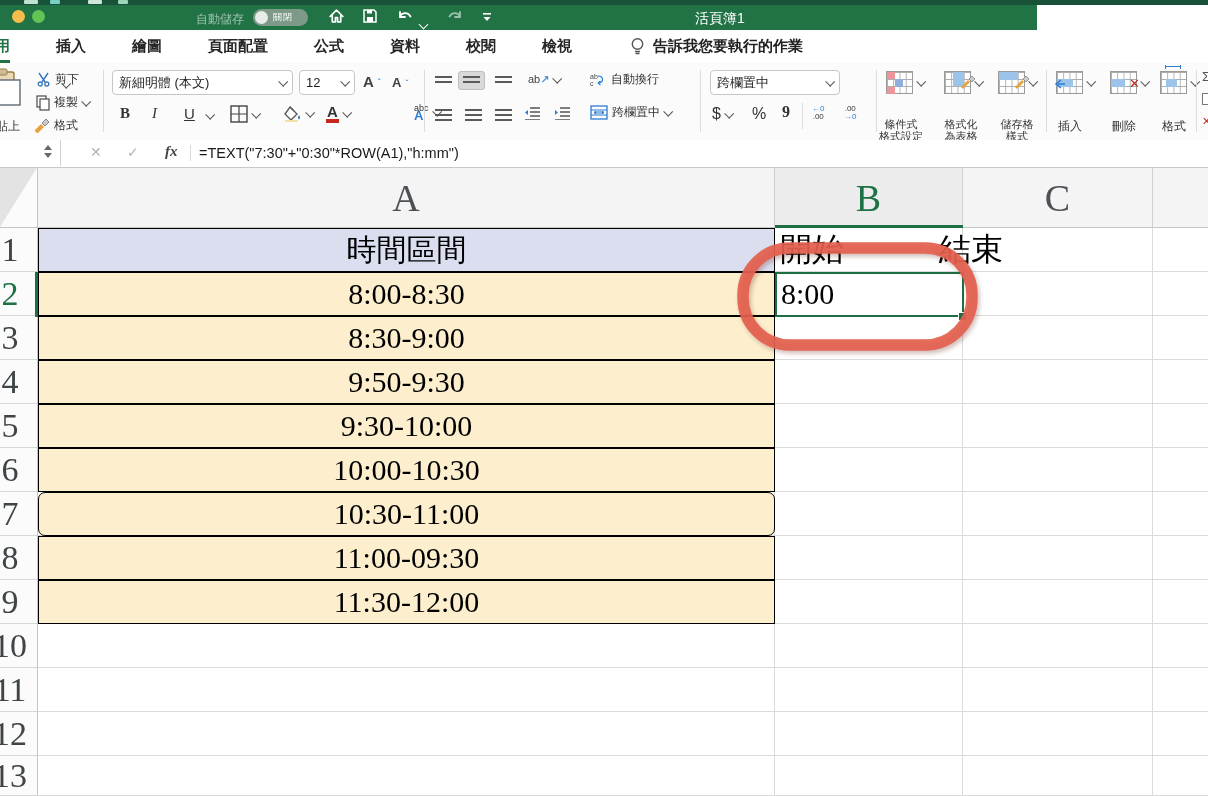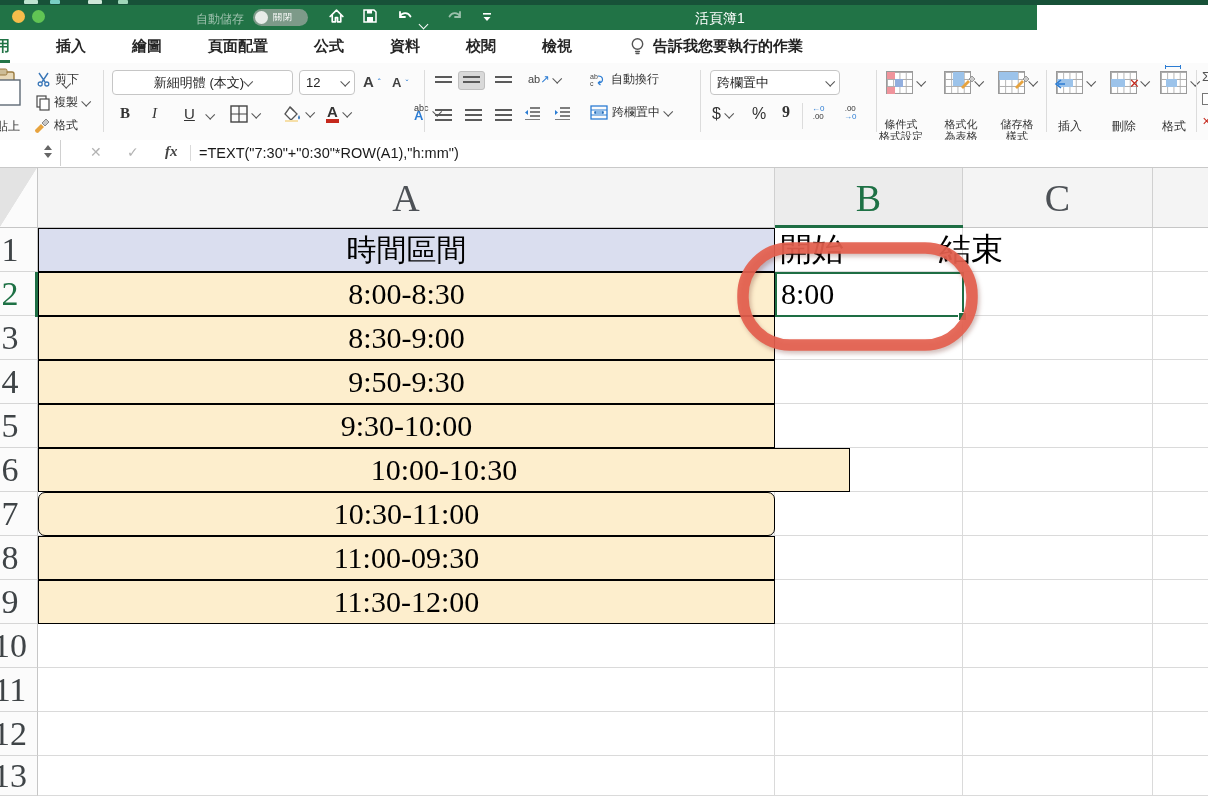--- a/index.html
+++ b/index.html
@@ -209,21 +209,21 @@
   <div class="rbtn" style="left:34px;top:54px;">
     <svg width="16" height="16" viewBox="0 0 16 16">
           <path d="M1 12 L7 6 L10 9 L4 15 Q1 15 1 12z" fill="#e7a33e"></path>
           <path d="M8 5 L12 1 L15 4 L11 8z" fill="#c9c9c9" stroke="#888" stroke-width="1"></path>
         </svg>
     <span>格式</span>
   </div>
 
   <div class="rdiv" style="left:103px;"></div>
 
-  <div class="combo" style="left:112px;top:7px;width:181px;justify-content:center;">
+  <div class="combo" style="left:112px;top:7px;width:181px;">
     <span>新細明體 (本文)</span>
         <span class="chev"></span>
   </div>
   <div class="combo" style="left:299px;top:7px;width:56px;">
     <span>12</span>
         <span class="chev"></span>
   </div>
   <div class="rbtn" style="left:363px;top:10px;">
         <span class="bigA">A</span>
         <span class="caret-up">ˆ</span>
@@ -542,21 +542,21 @@
         <div class="rowhdr" style="top: 588px; height: 40px;">
           <span>13</span>
         </div>
       </div>
   <div id="grid-cells">
         <div class="dcell header" style="left: 38px; top: 60px; width: 737px; height: 44px;">時間區間</div>
         <div class="dcell time" style="left: 38px; top: 104px; width: 737px; height: 44px;">8:00-8:30</div>
         <div class="dcell time" style="left: 38px; top: 148px; width: 737px; height: 44px;">8:30-9:00</div>
         <div class="dcell time" style="left: 38px; top: 192px; width: 737px; height: 44px;">9:50-9:30</div>
         <div class="dcell time" style="left: 38px; top: 236px; width: 737px; height: 44px;">9:30-10:00</div>
-        <div class="dcell time" style="left: 38px; top: 280px; width: 812px; height: 44px;">10:00-10:30</div>
+        <div class="dcell time" style="left: 38px; top: 280px; width: 737px; height: 44px;">10:00-10:30</div>
         <div class="dcell time" style="left: 38px; top: 324px; width: 737px; height: 44px; border-radius: 7px;">10:30-11:00</div>
         <div class="dcell time" style="left: 38px; top: 368px; width: 737px; height: 44px;">11:00-09:30</div>
         <div class="dcell time" style="left: 38px; top: 412px; width: 737px; height: 44px;">11:30-12:00</div>
         <div class="dcell plain" style="left: 775px; top: 60px; width: 188px; height: 44px;">開始</div>
         <div class="dcell plain" style="left: 934px; top: 60px; width: 190px; height: 44px;">結束</div>
         <div class="dcell entry" style="left: 775px; top: 104px; width: 188px; height: 44px;">8:00</div>
       </div>
   <div class="colsel-line"></div>
   <div class="rowsel-line"></div>
   <div class="selbox"></div>

